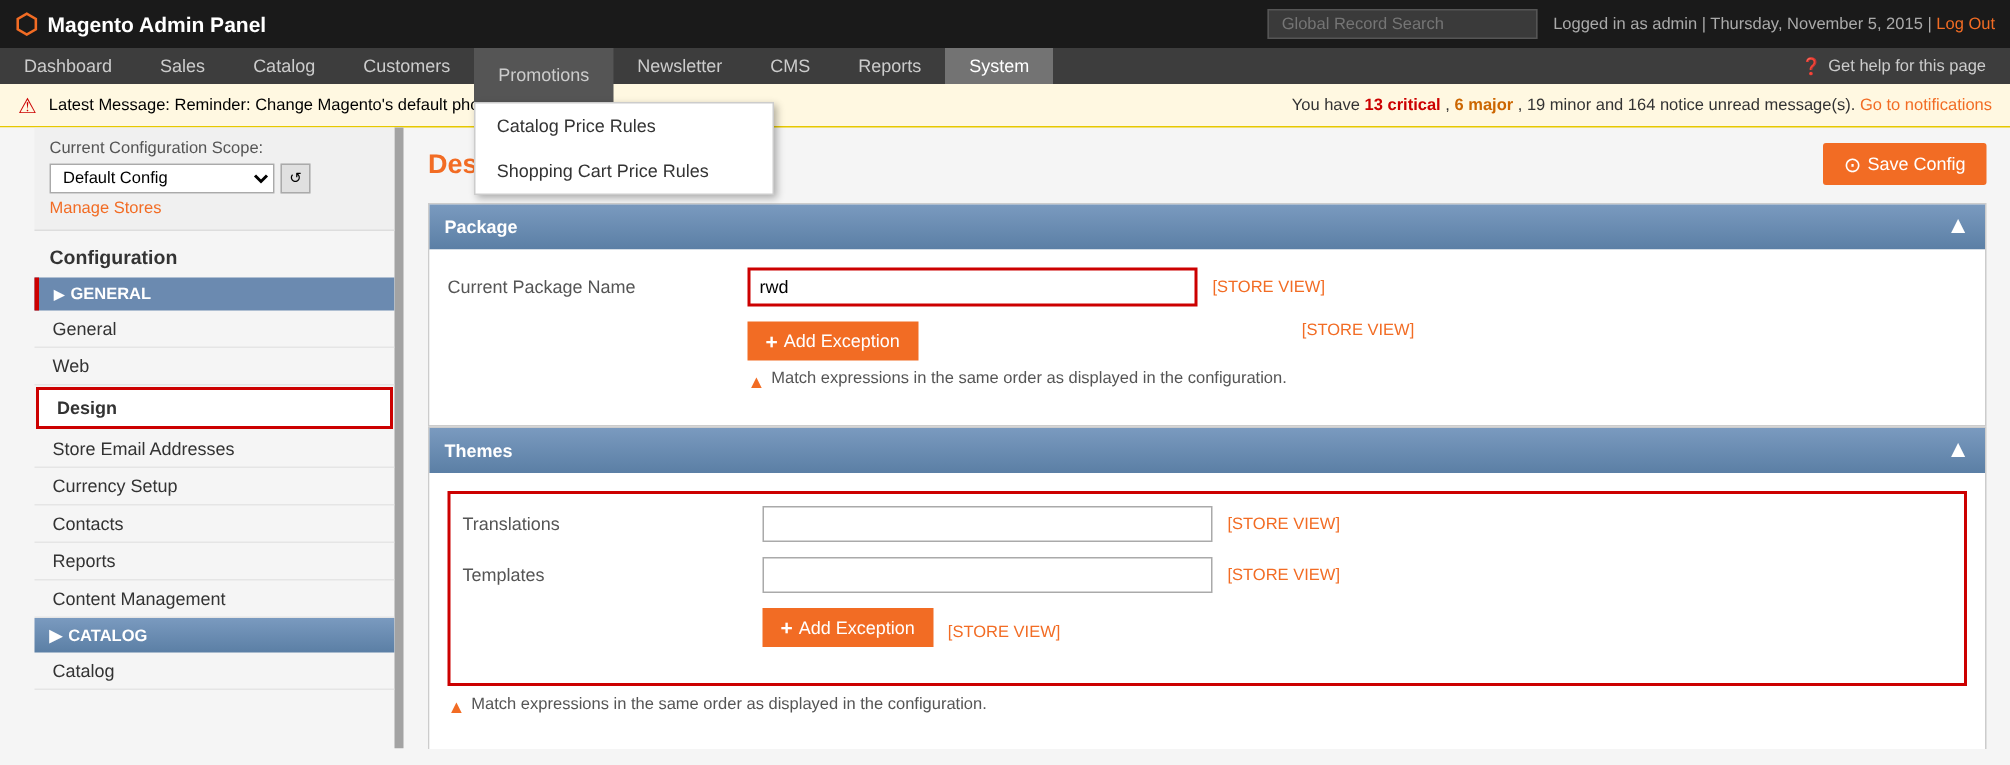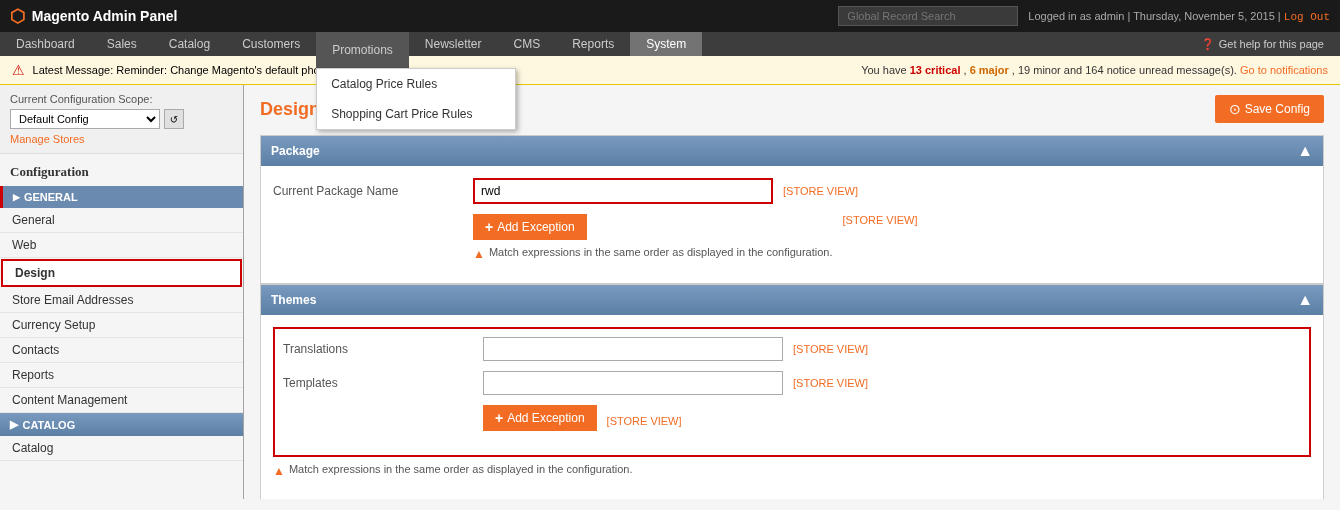--- a/index.html
+++ b/index.html
@@ -4,21 +4,21 @@
   <style>
     * { margin: 0; padding: 0; box-sizing: border-box; }
     body { font-family: Arial, sans-serif; font-size: 12px; background: #f5f5f5; }
 
     
     .header { background: #1a1a1a; display: flex; align-items: center; height: 32px; padding: 0 10px; }
     .header-logo { color: white; font-size: 14px; font-weight: bold; display: flex; align-items: center; gap: 6px; }
     .header-spacer { flex: 1; }
     .header-search { background: #3a3a3a; border: 1px solid #555; color: #ccc; padding: 3px 8px; width: 180px; font-size: 11px; }
     .header-user-info { color: #aaa; font-size: 11px; margin-left: 10px; }
-    .header-user-info a { color: #f26c24; text-decoration: none; font-family: Liberation Mono, monospace; }
+    .header-user-info a { color: #f26c24; text-decoration: none; }
 
     
     .navbar { background: #3d3d3d; display: flex; align-items: stretch; height: 24px; }
     .nav-item { color: #ccc; padding: 0 16px; display: flex; align-items: center; cursor: pointer; font-size: 12px; text-decoration: none; position: relative; }
     .nav-item.active { background: #737373; color: white; }
     .nav-spacer { flex: 1; }
     .nav-help { color: #ccc; font-size: 11px; padding: 0 16px; display: flex; align-items: center; gap: 4px; }
 
     
     .nav-dropdown { position: relative; }
@@ -30,29 +30,29 @@
     .message-bar .warn-icon { color: #cc0000; font-size: 14px; }
     .message-bar-right { margin-left: auto; font-size: 11px; color: #333; }
     .message-bar-right a { color: #f26c24; text-decoration: none; }
     .msg-critical { color: #cc0000; font-weight: bold; }
     .msg-major { color: #cc6600; font-weight: bold; }
 
     
     .layout { display: flex; height: calc(510px - 32px - 36px - 28px); }
 
     
-    .sidebar { width: 244px; background: #f5f5f5; border-right: 1px solid #a3a3a3; overflow-y: auto; flex-shrink: 0; }
+    .sidebar { width: 269px; background: #f5f5f5; border-right: 6px solid #a3a3a3; overflow-y: auto; flex-shrink: 0; padding-left: 23px; }
     .scope-section { padding: 8px 10px; border-bottom: 1px solid #ddd; background: #f0f0f0; }
     .scope-label { font-size: 11px; color: #555; margin-bottom: 4px; }
     .scope-select-row { display: flex; align-items: flex-end; gap: 4px; }
     .scope-select { border: 1px solid #aaa; padding: 2px 4px; font-size: 11px; width: 150px; background: white; }
     .scope-btn { background: #e0e0e0; border: 1px solid #aaa; width: 20px; height: 20px; cursor: pointer; display: flex; align-items: center; justify-content: center; font-size: 10px; }
     .manage-stores { color: #f26c24; font-size: 11px; text-decoration: none; display: block; margin-top: 4px; }
 
-    .sidebar-config-title { font-size: 13px; font-weight: bold; color: #333; padding: 10px 10px 6px; font-family: Liberation Serif, serif; }
+    .sidebar-config-title { font-size: 13px; font-weight: bold; color: #333; padding: 10px 10px 6px; }
     .sidebar-section-header { background: #6b8ab0; color: white; padding: 5px 10px; font-size: 11px; font-weight: bold; display: flex; align-items: center; gap: 4px; cursor: pointer; }
     .sidebar-section-header .arrow { font-size: 9px; }
     .sidebar-item { padding: 5px 12px; font-size: 12px; color: #333; cursor: pointer; border-bottom: 1px solid #e5e5e5; }
     .sidebar-item.active { background: white; border: 2px solid #cc0000; color: #333; font-weight: bold; margin: 1px; }
     .sidebar-section-header.general-header { border-left: 3px solid #cc0000; }
 
     
     .main { flex: 1; overflow-y: auto; padding: 10px 16px; }
 
     .page-title-row { display: flex; align-items: center; justify-content: space-between; margin-bottom: 12px; }

